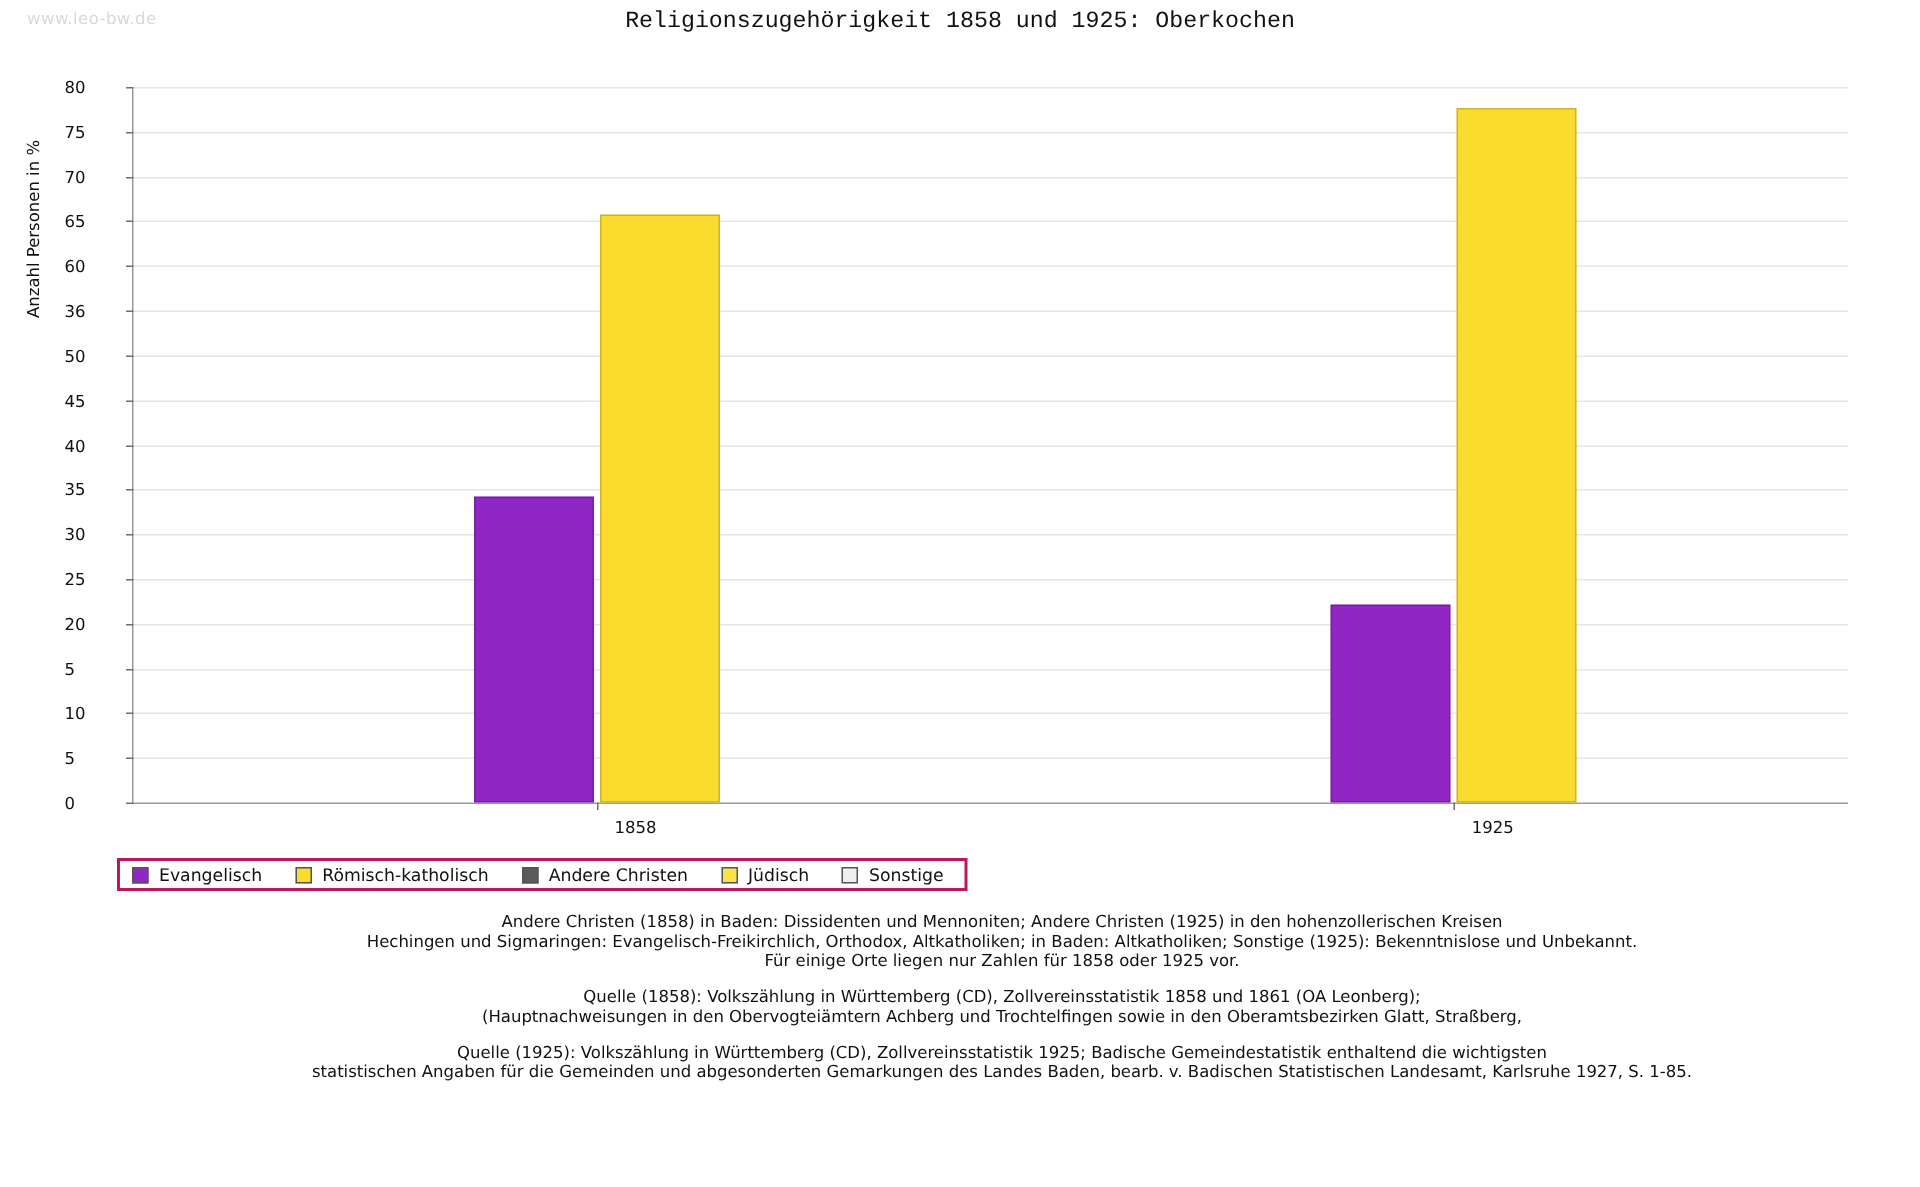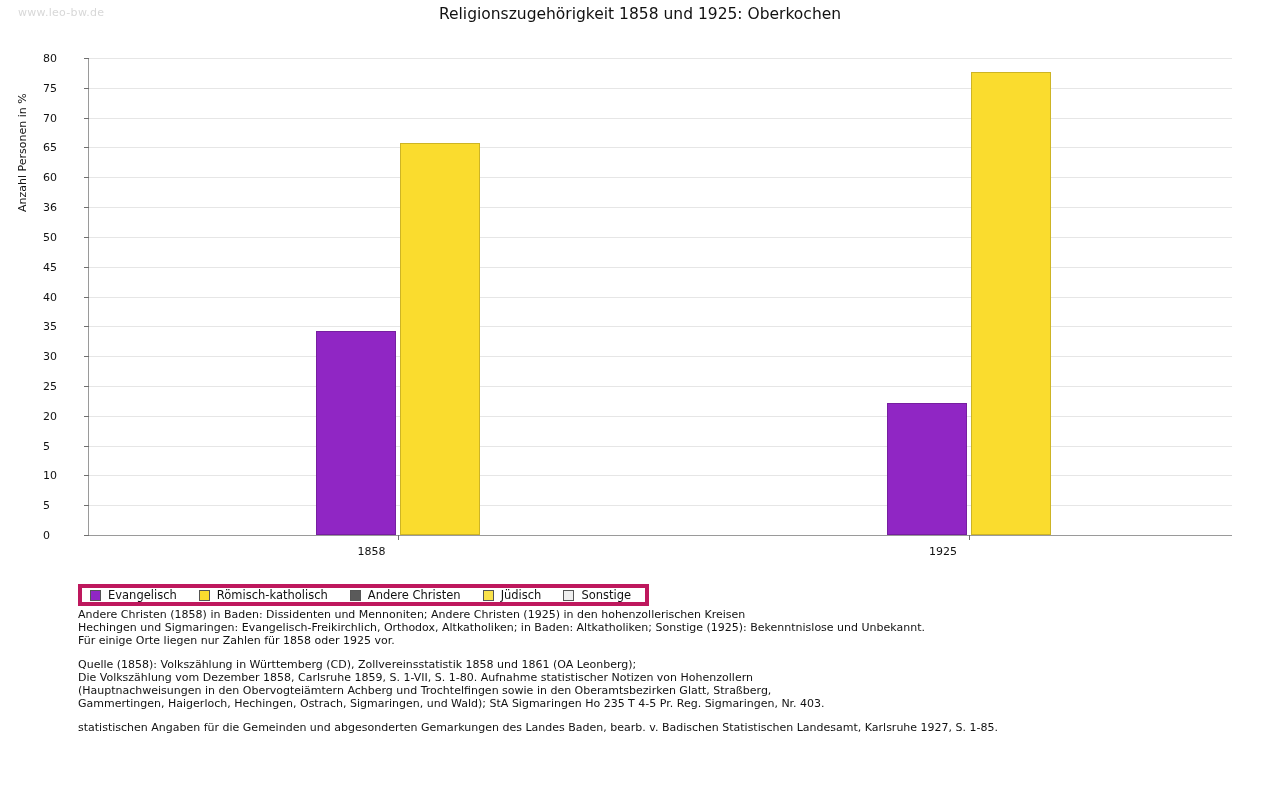--- a/index.html
+++ b/index.html
@@ -24,20 +24,21 @@
     letter-spacing: 0.3px;
   }
   .chart-title {
     position: absolute;
     left: 0;
     top: 5px;
     width: 1280px;
     text-align: center;
     font-size: 15.5px;
     color: #111111;
+    font-family: Liberation Mono, monospace;
   }
   
   .plot-frame {
     position: absolute;
     left: 88px;
     top: 58px;
     width: 1144px;
     height: 478px;
     border-left: 1px solid #9a9a9a;
     border-bottom: 1px solid #9a9a9a;
@@ -83,43 +84,42 @@
   .bar {
     position: absolute;
     bottom: 0;
     border: 1px solid rgba(0,0,0,0.18);
     box-sizing: border-box;
   }
   .xtick-label {
     position: absolute;
     font-size: 11px;
     color: #111;
-    text-align: left;
+    text-align: right;
     white-space: nowrap;
   }
   .xtick-mark {
     position: absolute;
     width: 1px;
     height: 5px;
     background: #6f6f6f;
   }
   
   .legend {
     position: absolute;
     left: 78px;
     top: 572px;
-    border: 4px solid #be185d;
+    border: 2px solid #be185d;
     background: #ffffff;
     padding: 4px 10px 4px 8px;
     display: inline-flex;
     align-items: center;
     gap: 0;
     box-sizing: border-box;
     height: 22px;
-    margin-top: 12px;
   }
   .legend-item {
     display: flex;
     align-items: center;
     margin-right: 22px;
   }
   .legend-item:last-child { margin-right: 4px; }
   .legend-swatch {
     width: 11px;
     height: 11px;
@@ -135,21 +135,21 @@
   
   .notes {
     position: absolute;
     left: 78px;
     top: 608px;
     width: 1180px;
     font-size: 11px;
     line-height: 13px;
     color: #111;
   }
-  .note-block { margin-bottom: 11px; }
+  .note-block { margin-bottom: 11px; text-align: center; }
   .note-block:last-child { margin-bottom: 0; }
   .note-line { white-space: nowrap; }
 </style>
 </head>
 <body>
 
 <div class="watermark">www.leo-bw.de</div>
 
 <div class="chart-title">Religionszugehörigkeit 1858 und 1925: Oberkochen</div>
 
@@ -242,20 +242,19 @@
   </div>
 
 <div class="notes">
   <div class="note-block" id="note-block-1">
       <div class="note-line">Andere Christen (1858) in Baden: Dissidenten und Mennoniten; Andere Christen (1925) in den hohenzollerischen Kreisen</div>
       <div class="note-line">Hechingen und Sigmaringen: Evangelisch-Freikirchlich, Orthodox, Altkatholiken; in Baden: Altkatholiken; Sonstige (1925): Bekenntnislose und Unbekannt.</div>
       <div class="note-line">Für einige Orte liegen nur Zahlen für 1858 oder 1925 vor.</div>
     </div>
   <div class="note-block" id="note-block-2">
       <div class="note-line">Quelle (1858): Volkszählung in Württemberg (CD), Zollvereinsstatistik 1858 und 1861 (OA Leonberg);</div>
-      <div class="note-line">Die Volkszählung vom Dezember 1858, Carlsruhe 1859, S. 1-VII, S. 1-80. Aufnahme statistischer Notizen von Hohenzollern</div>
       <div class="note-line">(Hauptnachweisungen in den Obervogteiämtern Achberg und Trochtelfingen sowie in den Oberamtsbezirken Glatt, Straßberg,</div>
-      <div class="note-line">Gammertingen, Haigerloch, Hechingen, Ostrach, Sigmaringen, und Wald); StA Sigmaringen Ho 235 T 4-5 Pr. Reg. Sigmaringen, Nr. 403.</div>
     </div>
   <div class="note-block" id="note-block-3">
+      <div class="note-line">Quelle (1925): Volkszählung in Württemberg (CD), Zollvereinsstatistik 1925; Badische Gemeindestatistik enthaltend die wichtigsten</div>
       <div class="note-line">statistischen Angaben für die Gemeinden und abgesonderten Gemarkungen des Landes Baden, bearb. v. Badischen Statistischen Landesamt, Karlsruhe 1927, S. 1-85.</div>
     </div>
 </div>
 
 </body></html>

